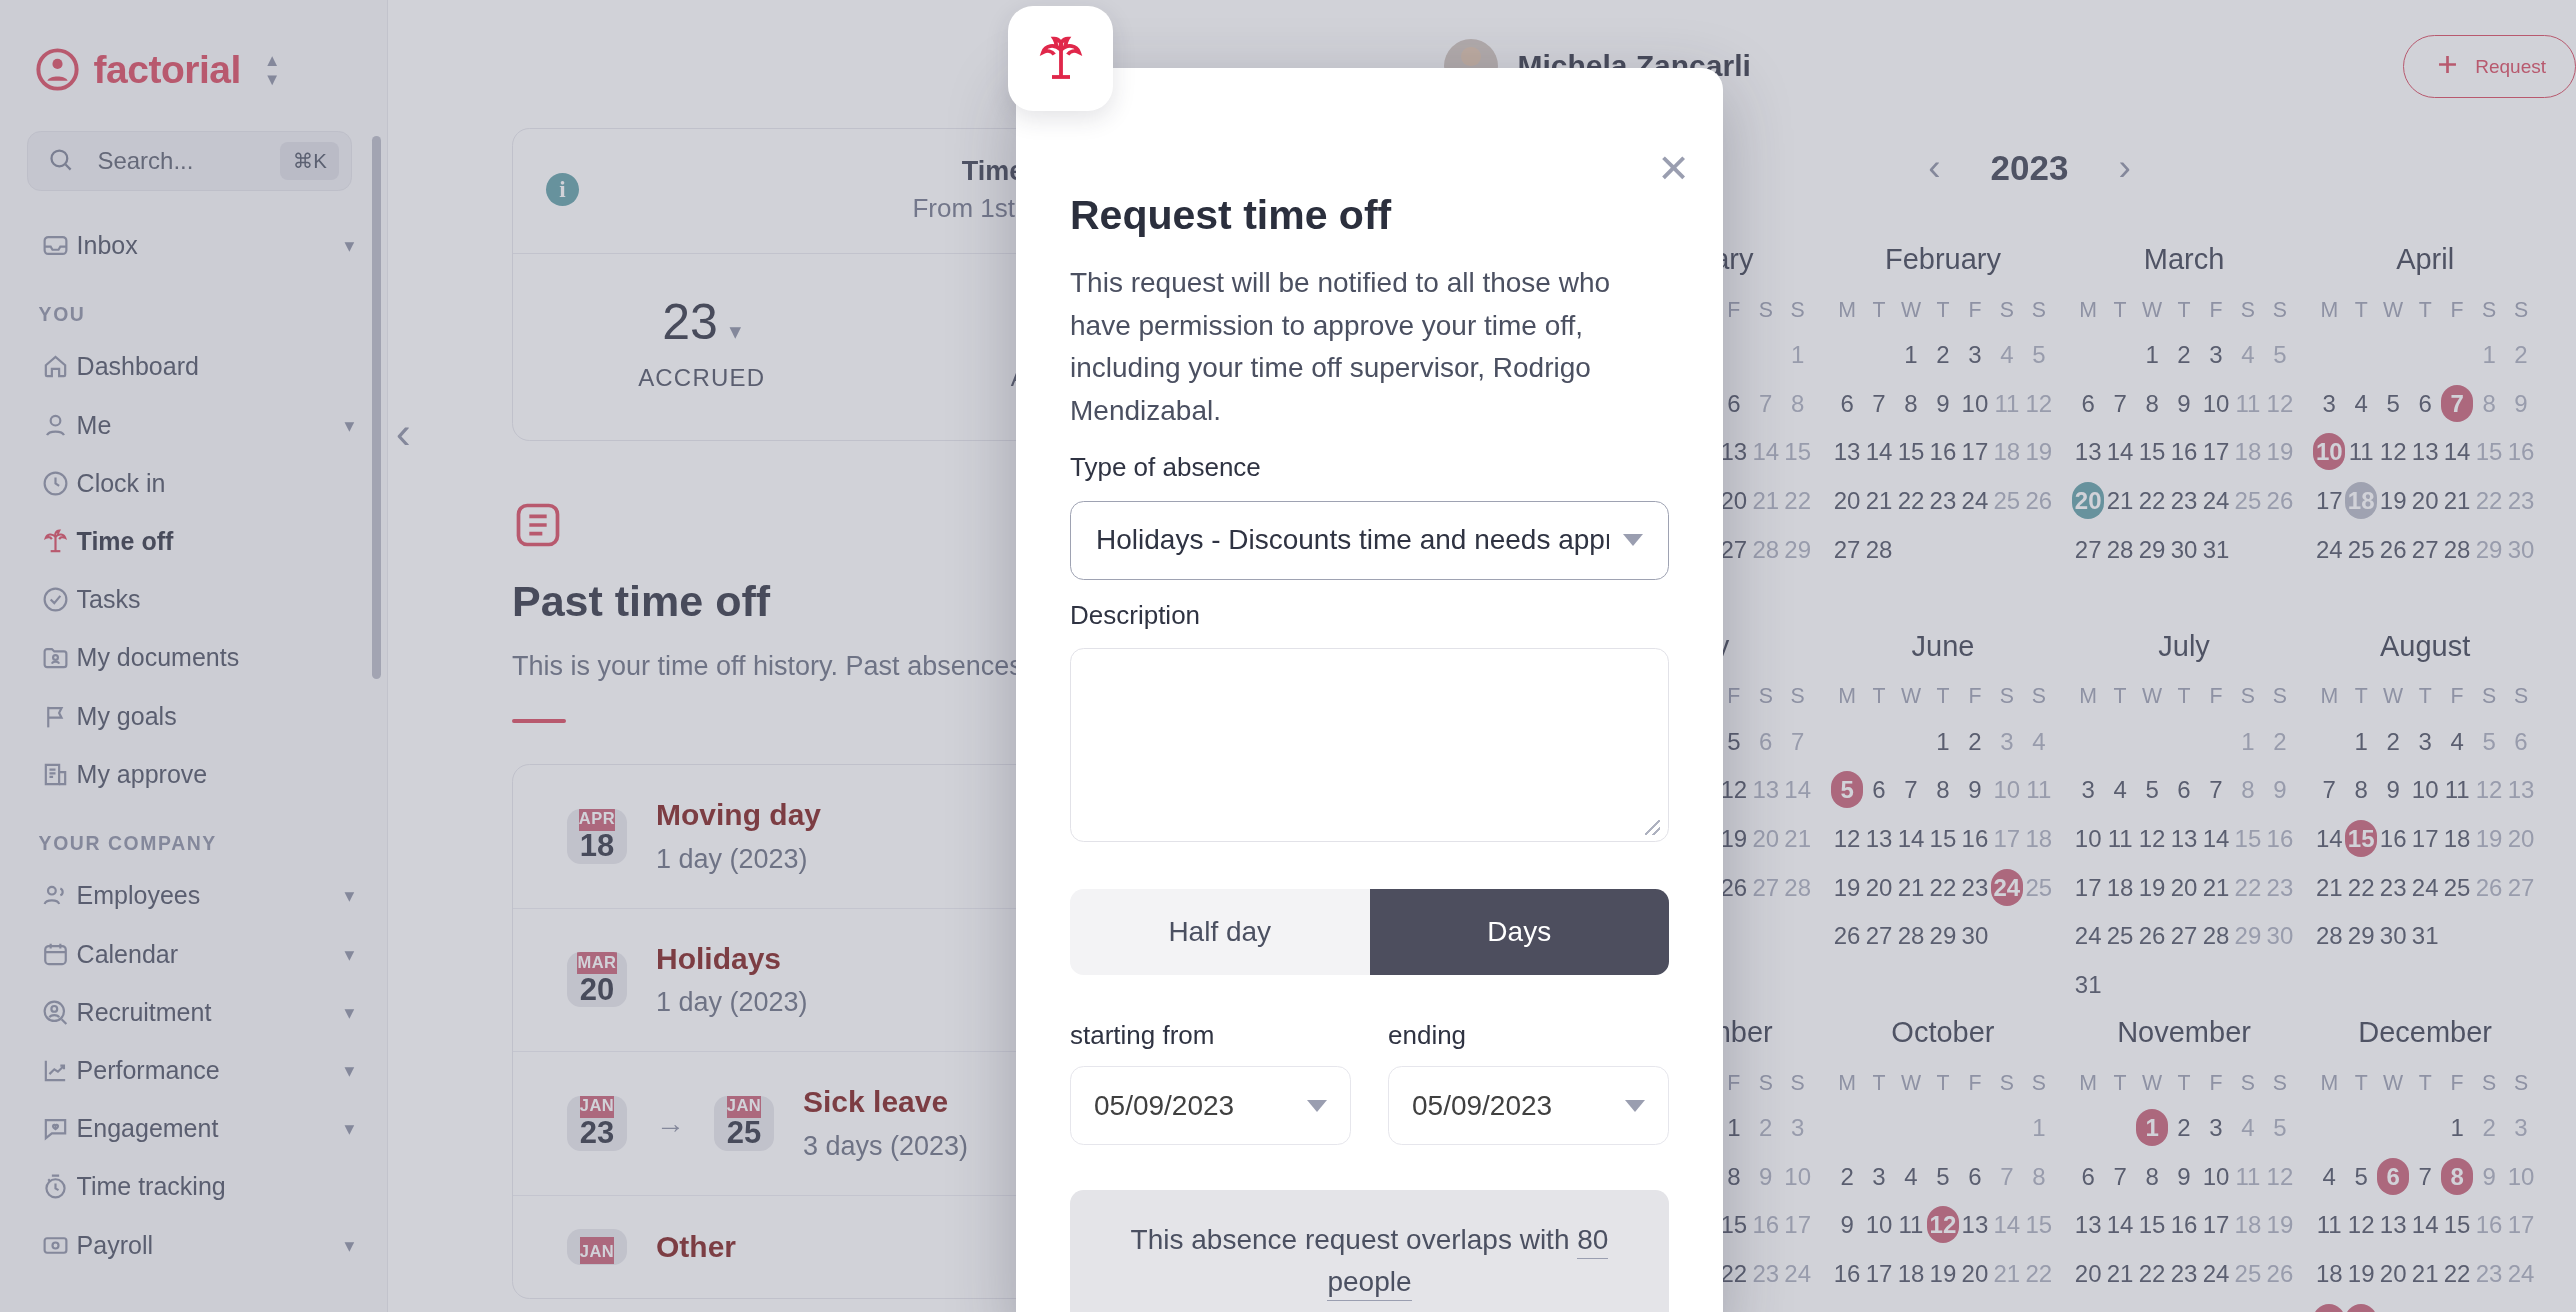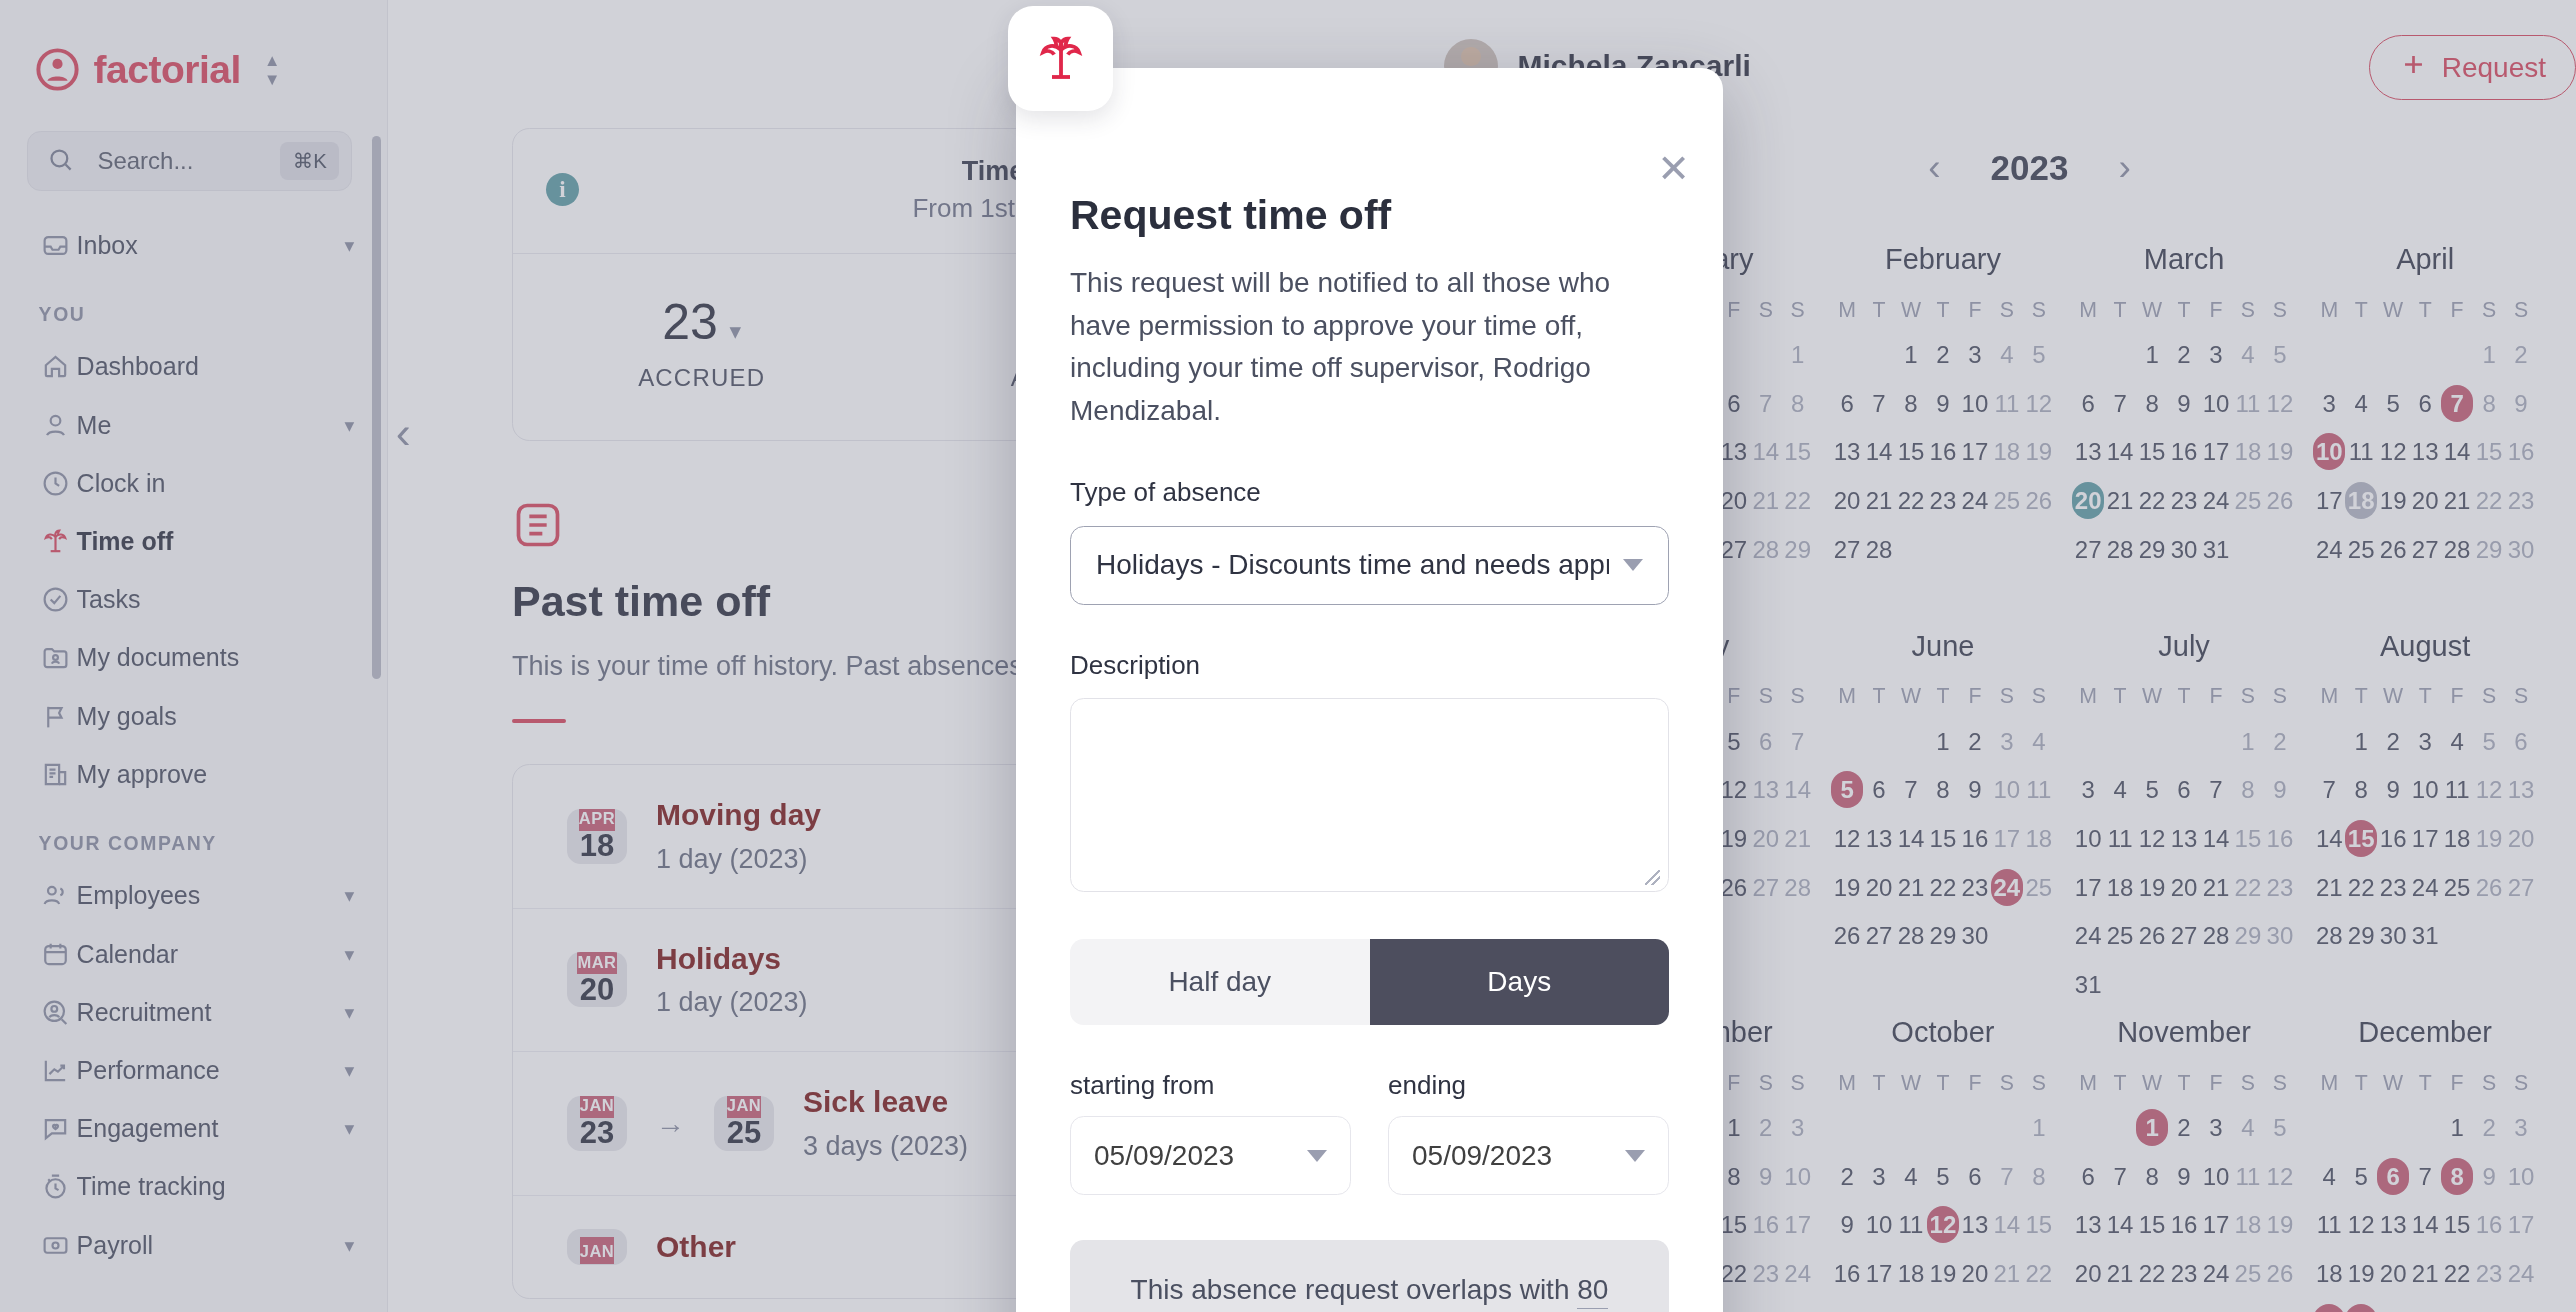--- a/index.html
+++ b/index.html
@@ -56,21 +56,21 @@
   .topbar { height: 128px; display: flex; align-items: center; justify-content: space-between; padding: 16px 43px 0 0; position: relative; }
   .user-chip { display: flex; align-items: center; gap: 19.4px; position:absolute; left: 1056px; top: 39px;}
   .avatar { width: 54px; height: 54px; border-radius: 50%; background: #cfc3bb; overflow:hidden; position: relative;}
   .avatar::after{content:"";position:absolute;left:13.6px;bottom:0;width:27px;height:25px;border-radius:13.6px 13.6px 0 0;background:#6a5249;}
   .avatar::before{content:"";position:absolute;left:17.4px;top:7.8px;width:19.4px;height:19.4px;border-radius:50%;background:#e0c3ab;z-index:2;}
   .user-name { font-size: 30px; color: #2f3342; font-weight: 600; }
   .request-btn {
     position: absolute; right: 0; top: 35px;
     display: flex; align-items: center; gap: 13.6px;
     border: 1.9px solid #d9485f; color: #d9485f; background: transparent;
-    border-radius: 39px; padding: 13.6px 29px; font-size: 28px; font-weight: 500;
+    border-radius: 39px; padding: 13.6px 29px; font-size: 19px; font-weight: 500;
     white-space: nowrap;
   }
 
   .content-row { display: flex; padding: 0 0 0 0; height: calc(100% - 128px); }
   .left-col { width: 1202px; flex: 0 0 1202px; padding-left: 58px; position: relative; }
 
   .allowance-card {
     margin-left: 66px; margin-right: 0; border: 1px solid #e6e6ec; border-radius: 17.4px;
     width: 1134px;
   }
@@ -134,21 +134,21 @@
     position: absolute; left: -7.8px; top: -62px;
     width: 105px; height: 105px; background: #fff; border-radius: 25px;
     display: flex; align-items: center; justify-content: center;
     box-shadow: 0 7.8px 23px rgba(40,40,60,0.13);
   }
   .modal-close { position: absolute; right: 33px; top: 81px; font-size: 39px; color: #9a9eb0; line-height: 1; }
   .modal-body { padding: 124px 54px 0 54px; }
   .modal-title { font-size: 41px; color: #2b2f3d; font-weight: 600; }
   .modal-desc { font-size: 28px; color: #4b5061; line-height: 1.52; margin-top: 23px; }
 
-  .field { margin-top: 45px; }
+  .field { margin-top: 20px; }
   .field-label { font-size: 26px; color: #2f3342; font-weight: 500; margin-bottom: 17.4px; }
   .select {
     height: 79px; border: 1.9px solid #9ea2b2; border-radius: 13.6px;
     display: flex; align-items: center; padding: 0 25px; gap: 13.6px;
   }
   .select .val { flex: 1; font-size: 28px; color: #2f3342; white-space: nowrap; overflow: hidden; }
   .caret { width: 0; height: 0; border-left: 10.7px solid transparent; border-right: 10.7px solid transparent; border-top: 12.6px solid #9a9eb0; }
   .textarea {
     height: 194px; border: 1.9px solid #e2e2e8; border-radius: 13.6px; position: relative;
   }

